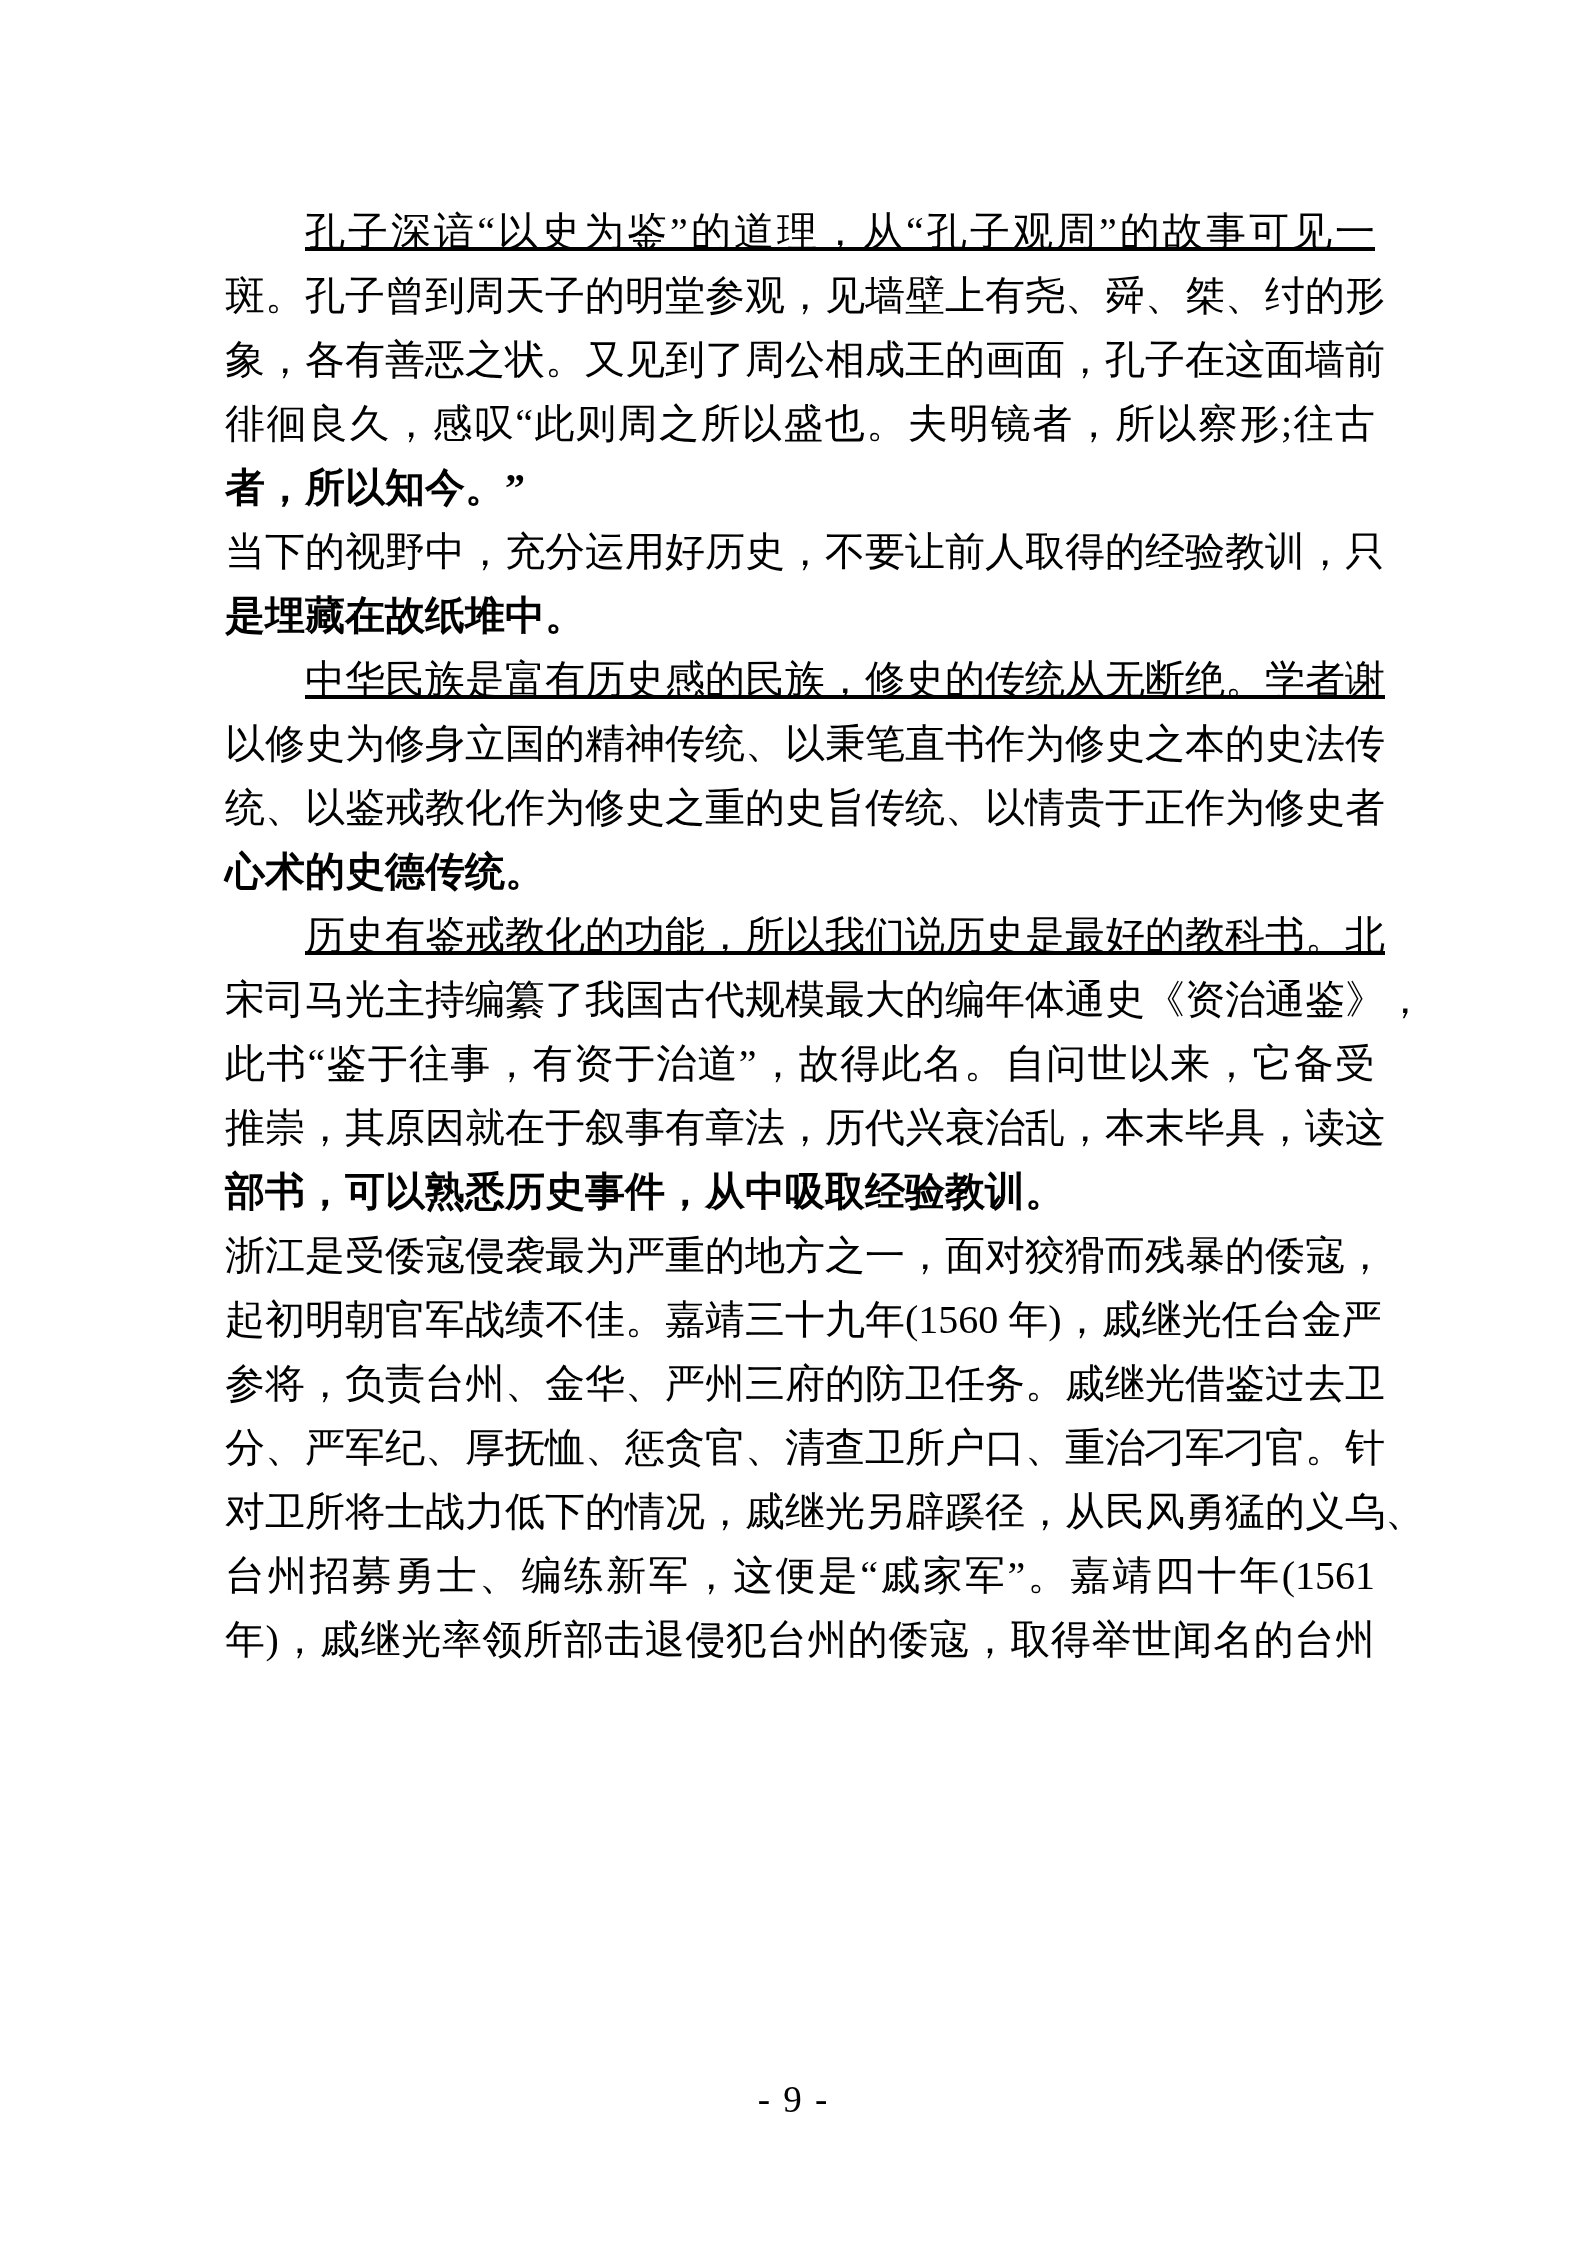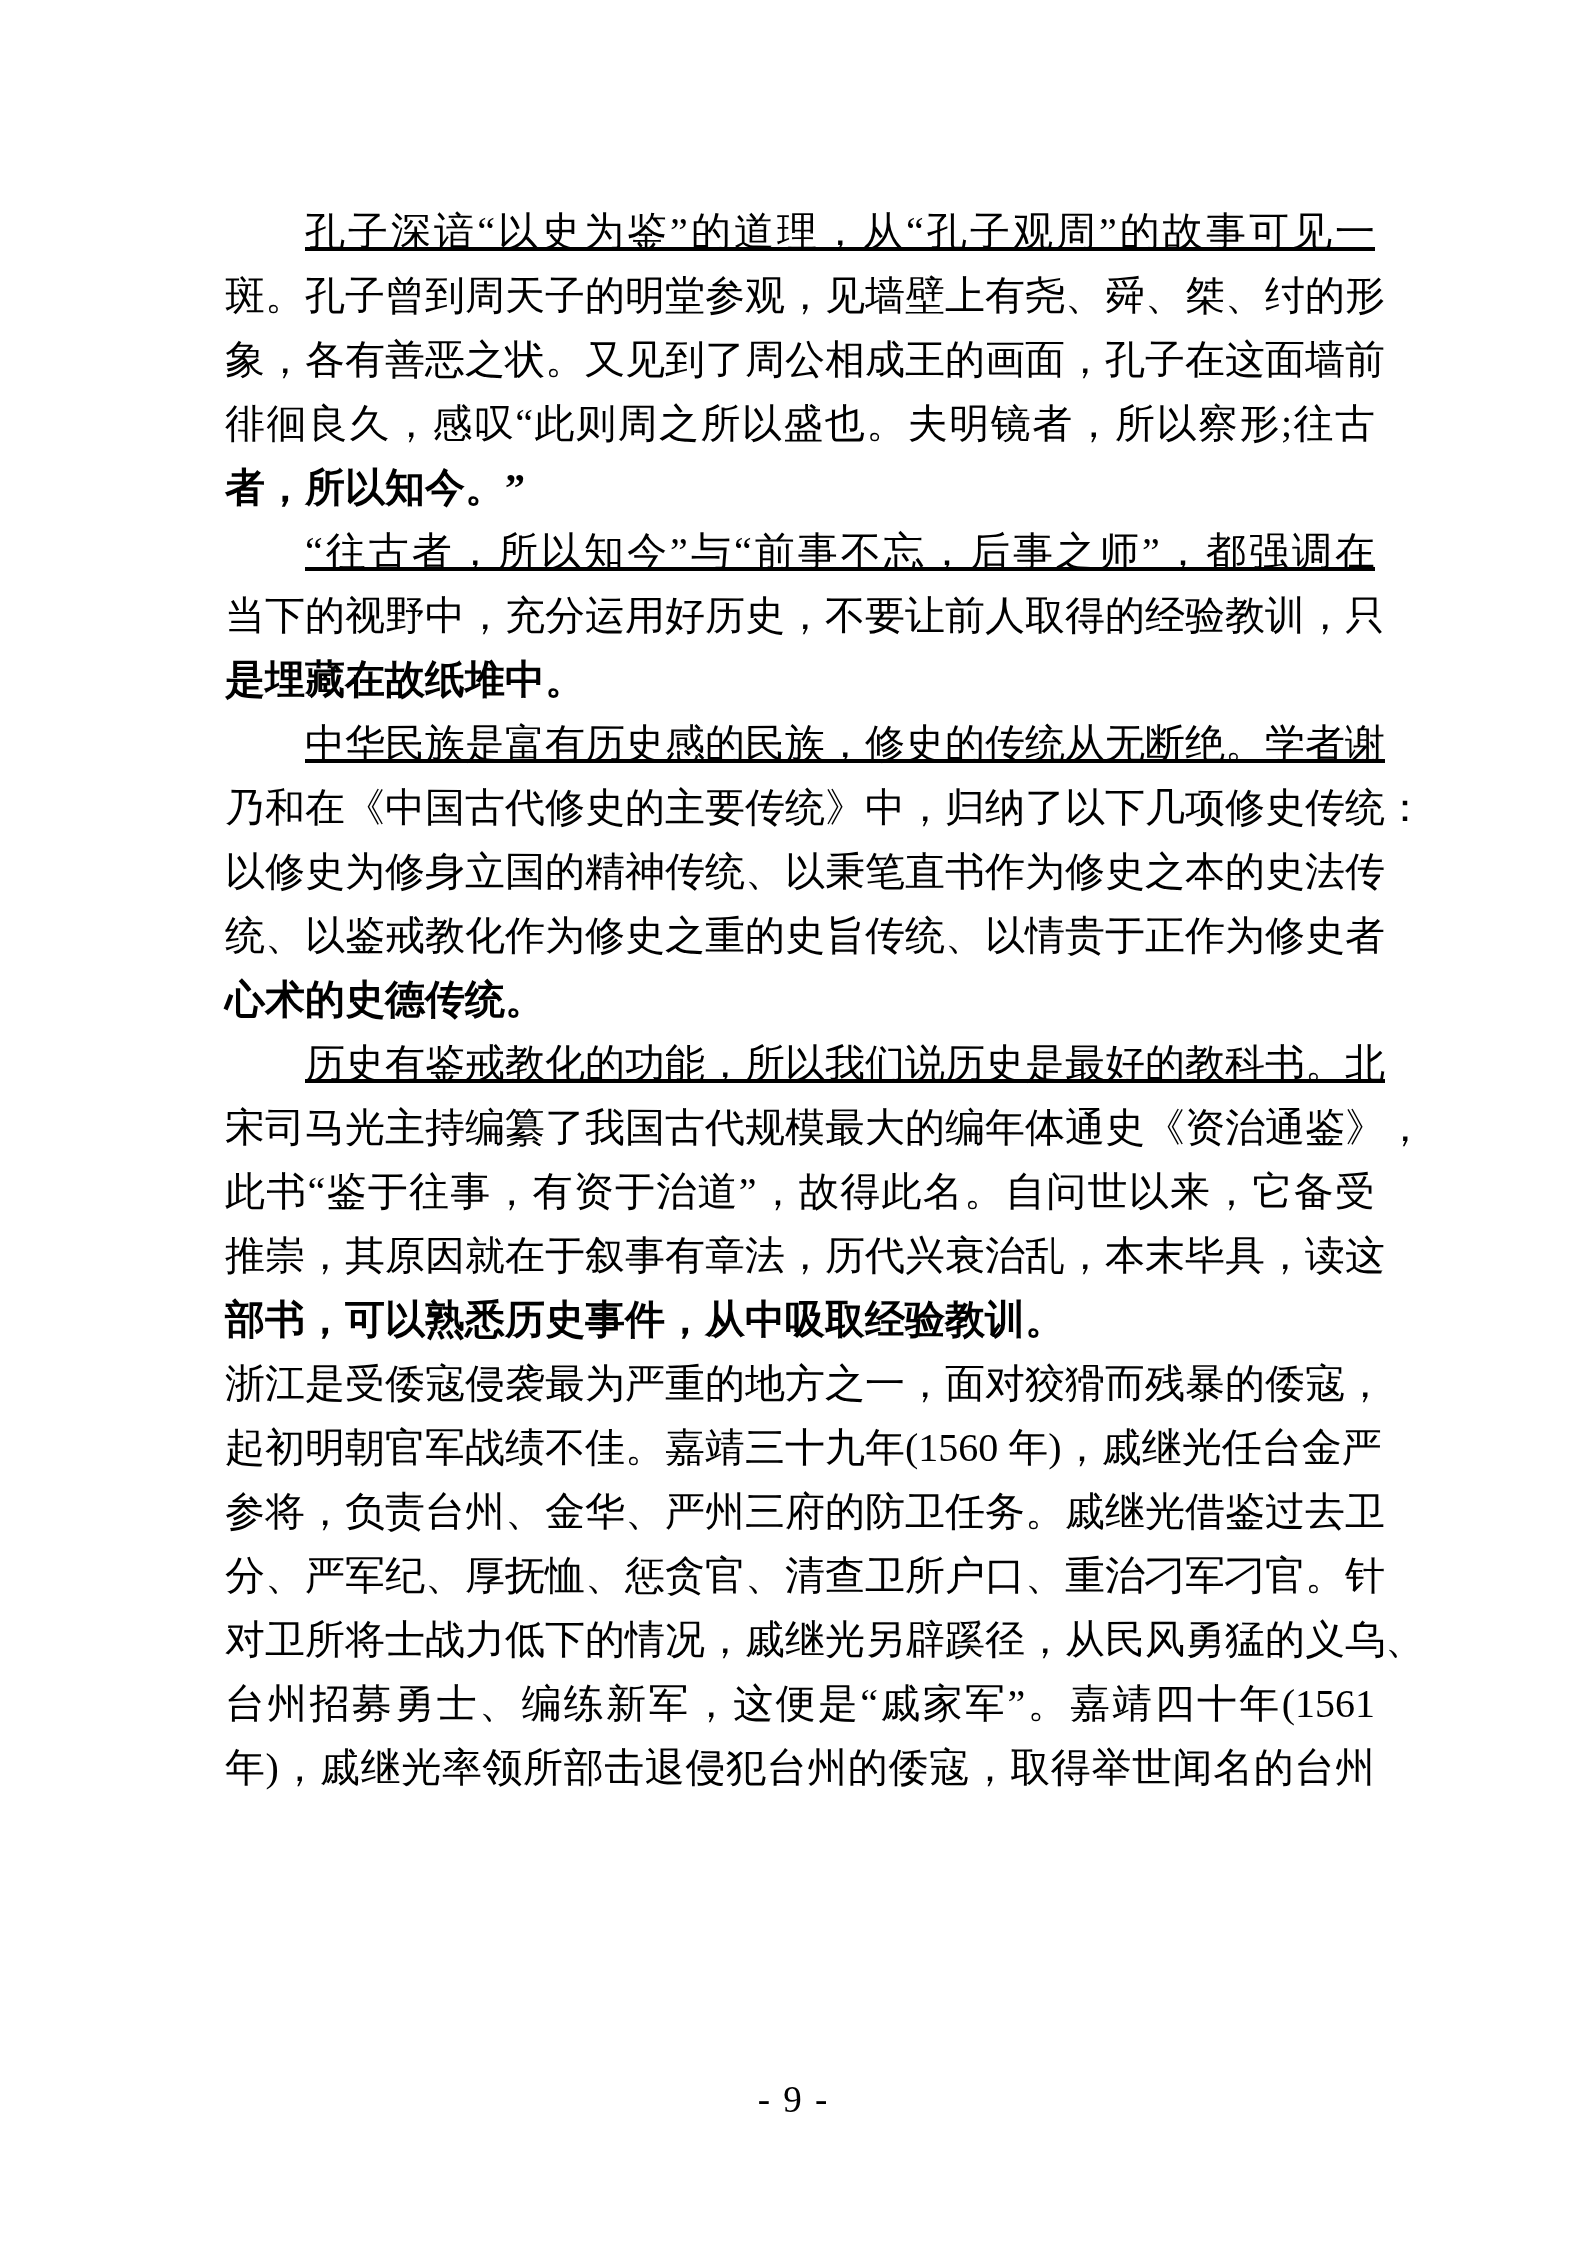--- a/index.html
+++ b/index.html
@@ -53,25 +53,23 @@
 </head>
 <body>
 
 <div class="page">
   <main class="text-block" id="textBlock">
       <div class="line indent">孔子深谙“以史为鉴”的道理，从“孔子观周”的故事可见一</div>
       <div class="line">斑。孔子曾到周天子的明堂参观，见墙壁上有尧、舜、桀、纣的形</div>
       <div class="line">象，各有善恶之状。又见到了周公相成王的画面，孔子在这面墙前</div>
       <div class="line">徘徊良久，感叹“此则周之所以盛也。夫明镜者，所以察形;往古</div>
       <div class="line short">者，所以知今。”</div>
-      <div class="line indent">“往古者，所以知今”与“前事不忘，后事之师”，都强调在</div>
       <div class="line">当下的视野中，充分运用好历史，不要让前人取得的经验教训，只</div>
       <div class="line short">是埋藏在故纸堆中。</div>
       <div class="line indent">中华民族是富有历史感的民族，修史的传统从无断绝。学者谢</div>
-      <div class="line">乃和在《中国古代修史的主要传统》中，归纳了以下几项修史传统：</div>
       <div class="line">以修史为修身立国的精神传统、以秉笔直书作为修史之本的史法传</div>
       <div class="line">统、以鉴戒教化作为修史之重的史旨传统、以情贵于正作为修史者</div>
       <div class="line short">心术的史德传统。</div>
       <div class="line indent">历史有鉴戒教化的功能，所以我们说历史是最好的教科书。北</div>
       <div class="line">宋司马光主持编纂了我国古代规模最大的编年体通史《资治通鉴》，</div>
       <div class="line">此书“鉴于往事，有资于治道”，故得此名。自问世以来，它备受</div>
       <div class="line">推崇，其原因就在于叙事有章法，历代兴衰治乱，本末毕具，读这</div>
       <div class="line short">部书，可以熟悉历史事件，从中吸取经验教训。</div>
       <div class="line">浙江是受倭寇侵袭最为严重的地方之一，面对狡猾而残暴的倭寇，</div>
       <div class="line">起初明朝官军战绩不佳。嘉靖三十九年(1560 年)，戚继光任台金严</div>

